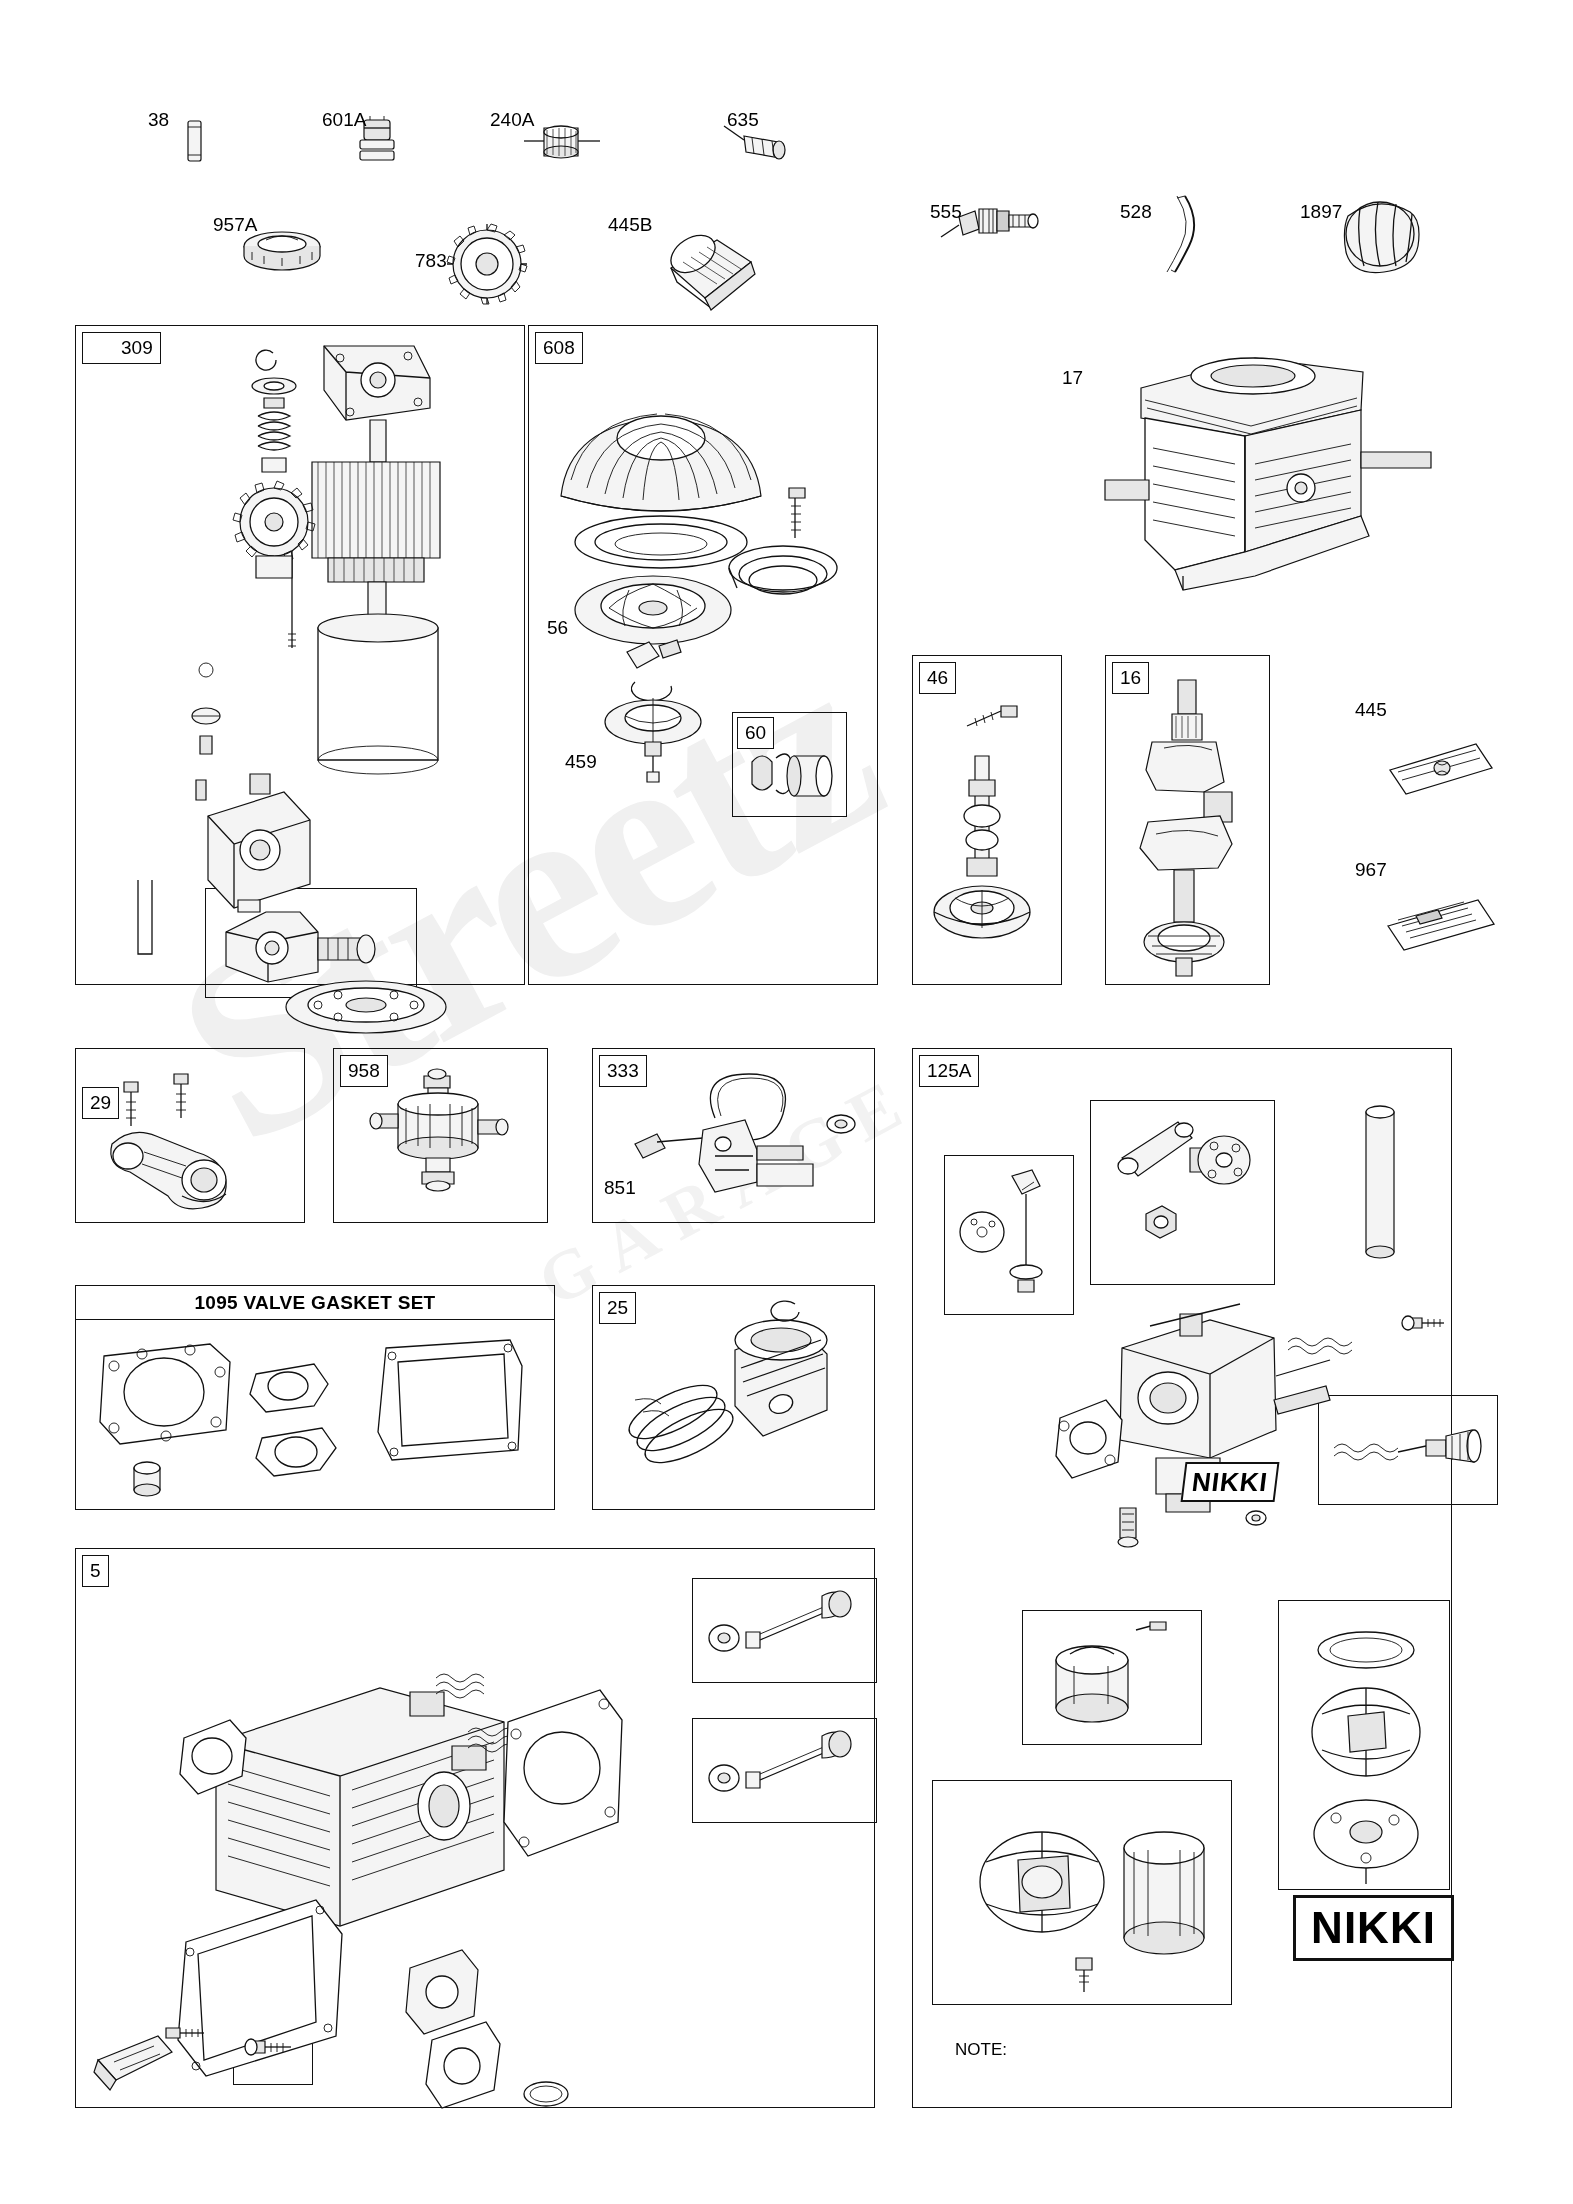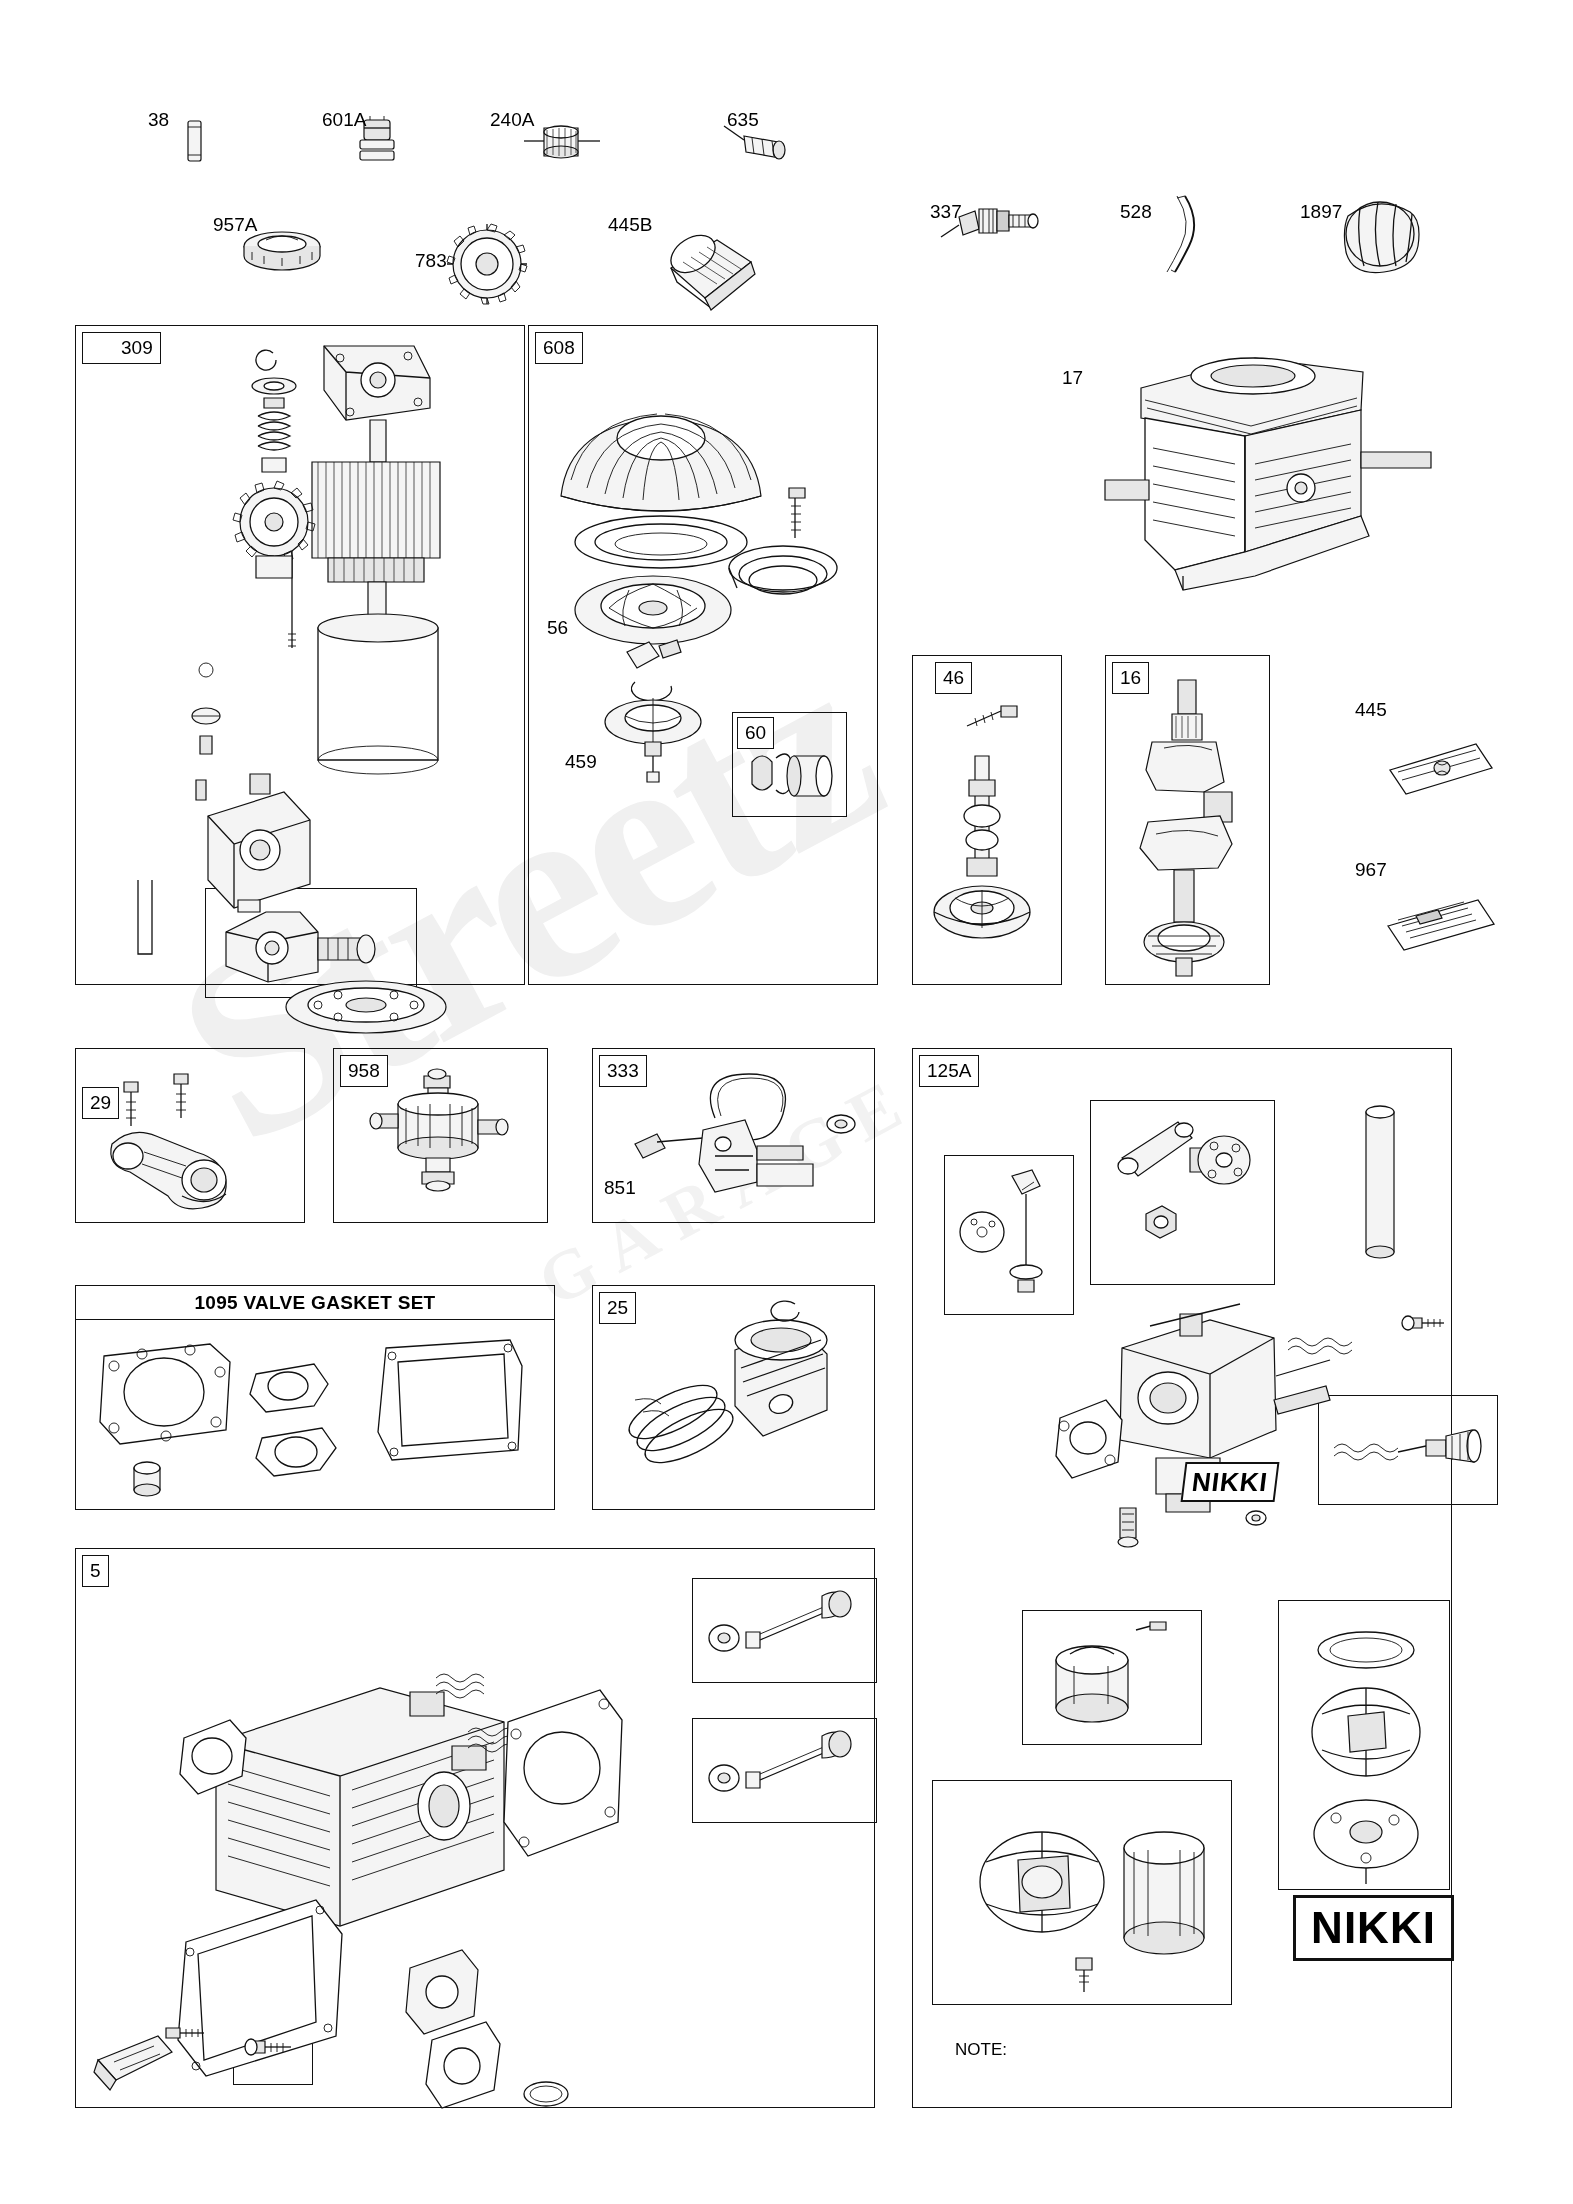--- a/index.html
+++ b/index.html
@@ -231,21 +231,21 @@
   </svg>
 
   <svg class="art" style="left:655px; top:222px;" width="110" height="100">
     <path class="fl-l" d="M16 46 L62 18 L96 40 L50 76 z"></path>
     <ellipse class="fl-w" cx="38" cy="32" rx="24" ry="16" transform="rotate(-32 38 32)"></ellipse>
     <path class="ln" d="M16 46 L22 60 L56 86 L50 76"></path>
     <path class="fl-m" d="M50 76 L96 40 L100 52 L56 88 z"></path>
     <path class="hatch" d="M28 40 L62 62 M36 35 L70 57 M44 30 L78 52 M52 25 L86 47"></path>
   </svg>
 
-  <div class="label" style="left:930px; top:202px;">337</div>
+  <div class="label" style="left:930px; top:202px;">555</div>
   <div class="label" style="left:1120px; top:202px;">528</div>
   <div class="label" style="left:1300px; top:202px;">1897</div>
 
   <svg class="art" style="left:935px; top:195px;" width="115" height="70">
     <path class="ln" d="M6 42 L24 30"></path>
     <path class="fl-m" d="M24 22 L40 16 L44 34 L28 40 z"></path>
     <path class="fl-l" d="M44 14 h18 v24 h-18 z"></path>
     <path class="fl-d" d="M62 16 h12 v20 h-12 z"></path>
     <path class="fl-l" d="M74 20 h24 v12 h-24 z"></path>
     <ellipse class="fl-w" cx="98" cy="26" rx="5" ry="7"></ellipse>
@@ -454,21 +454,21 @@
     <path class="fl-m" d="M256 112 h70 v16 h-70 z"></path>
 
     <path class="fl-l" d="M70 230 L140 212 L256 176 L264 196 L150 236 L78 250 z"></path>
     <path class="ln" d="M78 250 L78 236"></path>
 
     <circle class="fl-w" cx="196" cy="148" r="14"></circle>
     <circle class="fl-m" cx="196" cy="148" r="6"></circle>
   </svg>
 
   <div class="box" style="left:912px; top:655px; width:150px; height:330px;"></div>
-  <div class="tag" style="left:919px; top:662px;margin-left:16px;">46</div>
+  <div class="tag" style="left:919px; top:662px;">46</div>
   <svg class="art" style="left:915px; top:660px;" width="144" height="324">
 
     <path class="fl-m" d="M86 46 h16 v11 h-16 z"></path>
     <path class="ln" d="M86 51 L52 66"></path>
     <path class="ln-thin" d="M60 58 L62 66 M68 55 L70 63 M76 52 L78 60"></path>
 
     <path class="fl-l" d="M60 96 h14 v110 h-14 z"></path>
     <path class="fl-m" d="M54 120 h26 v16 h-26 z"></path>
     <path class="fl-m" d="M52 198 h30 v18 h-30 z"></path>
 

